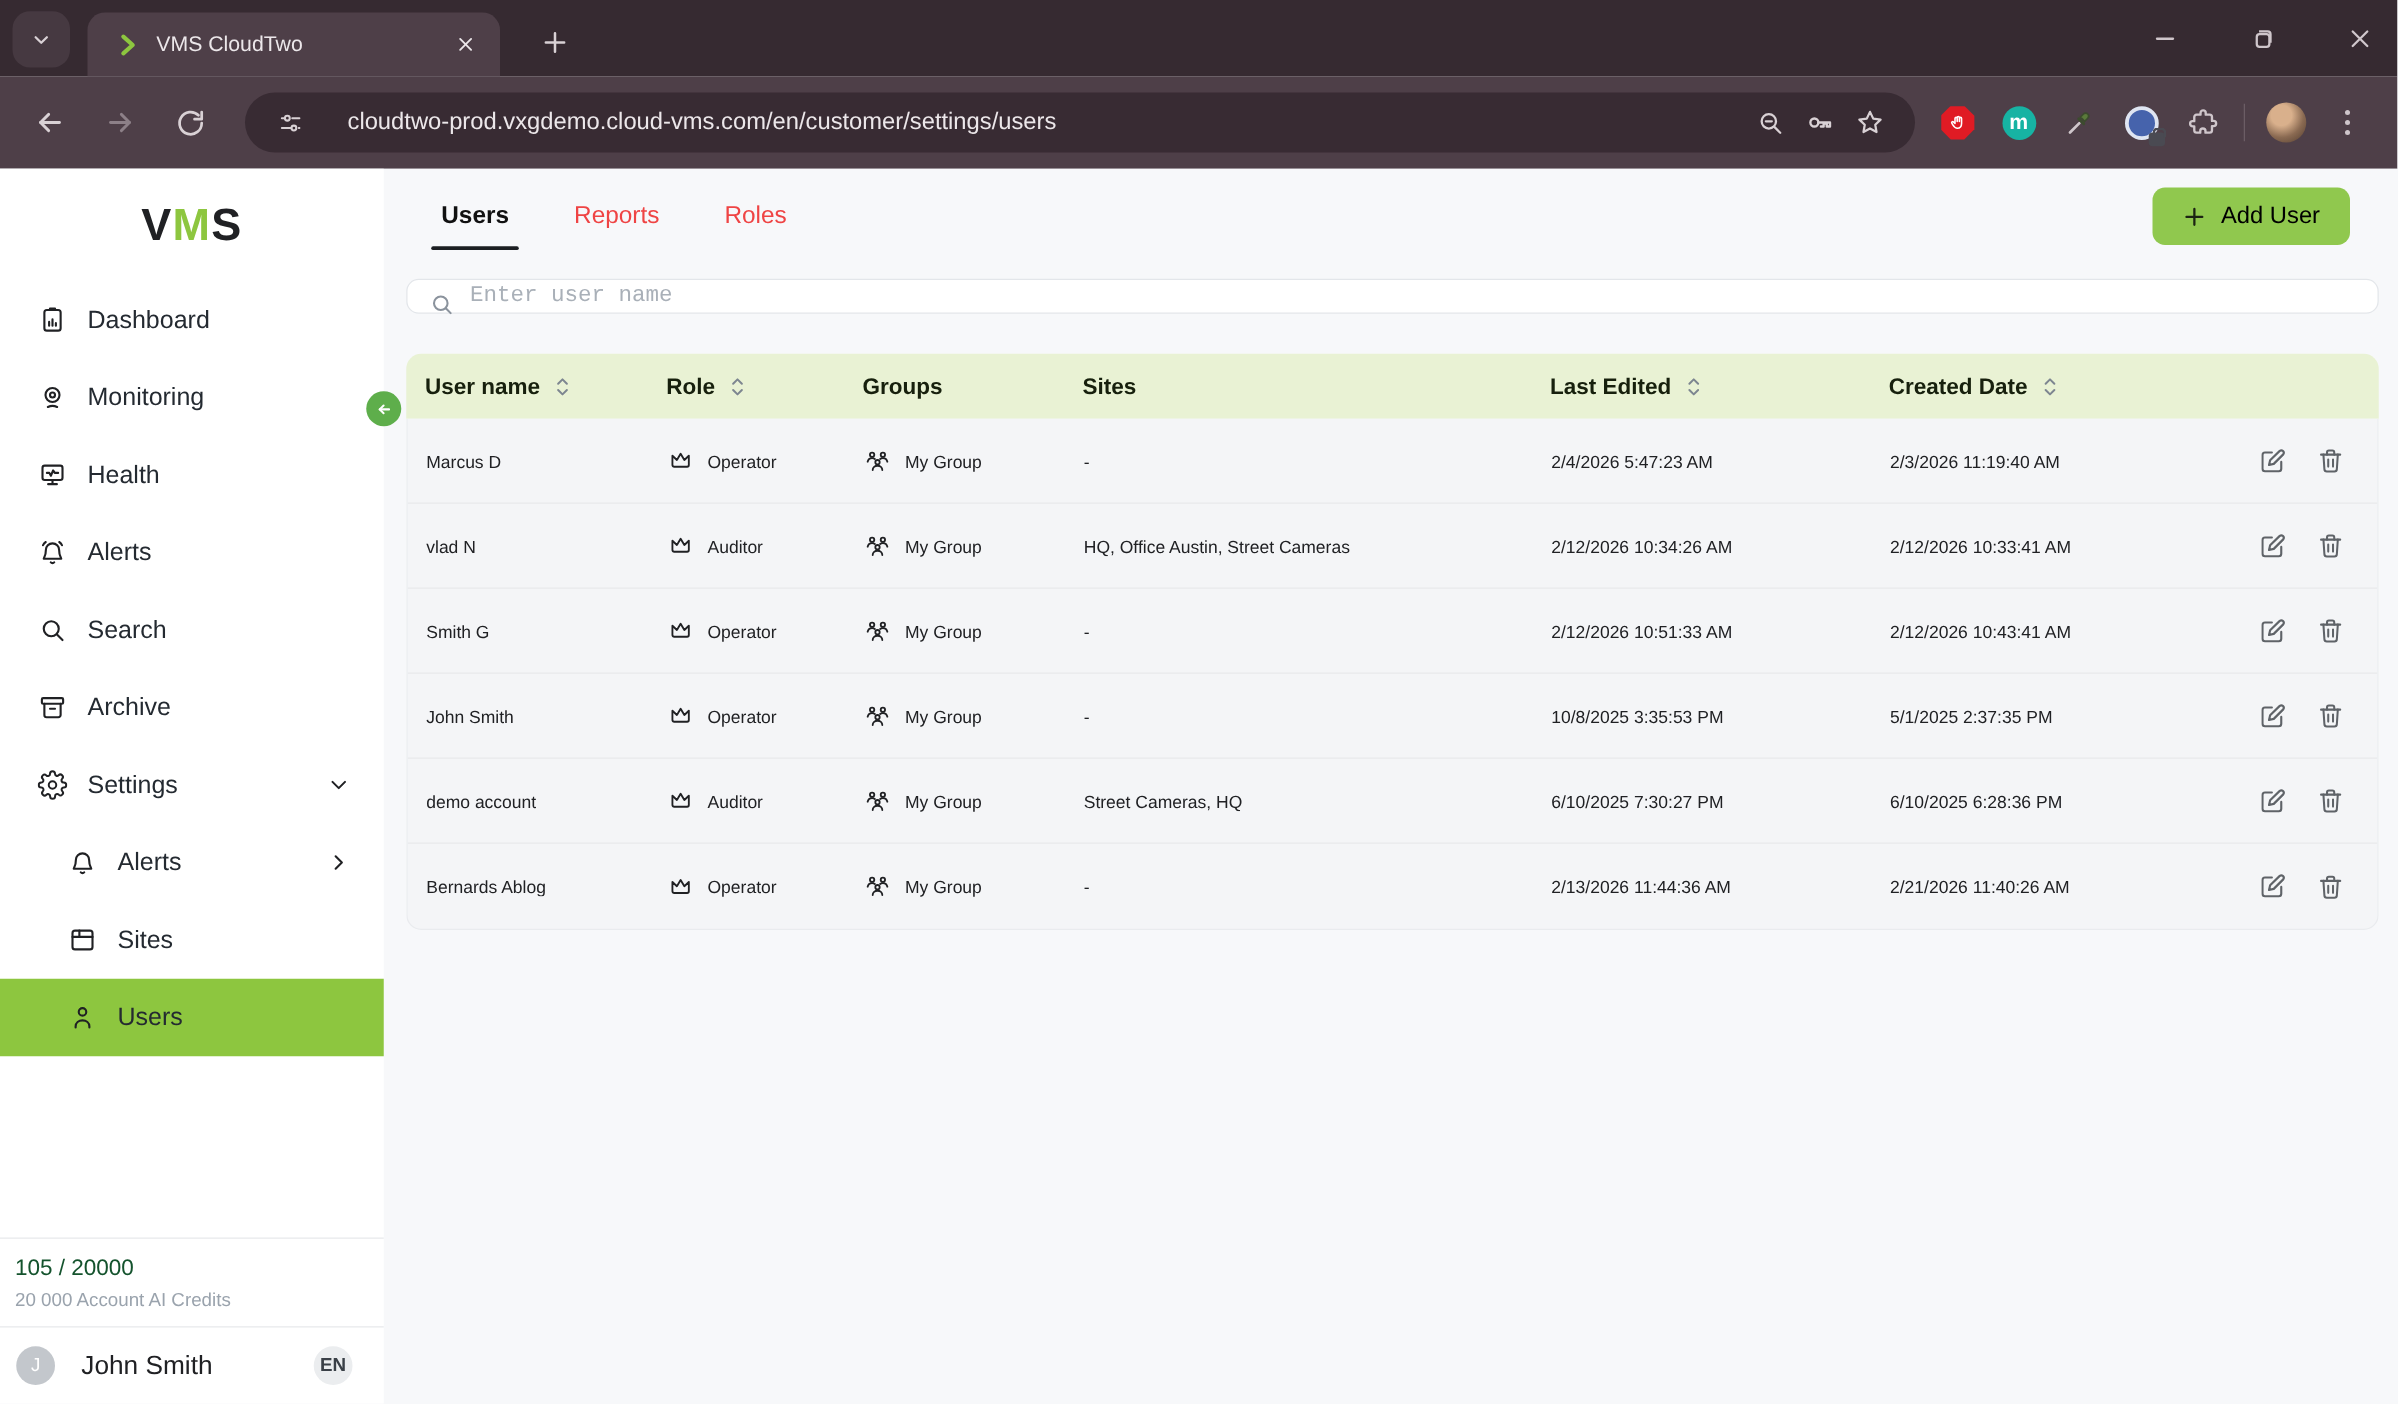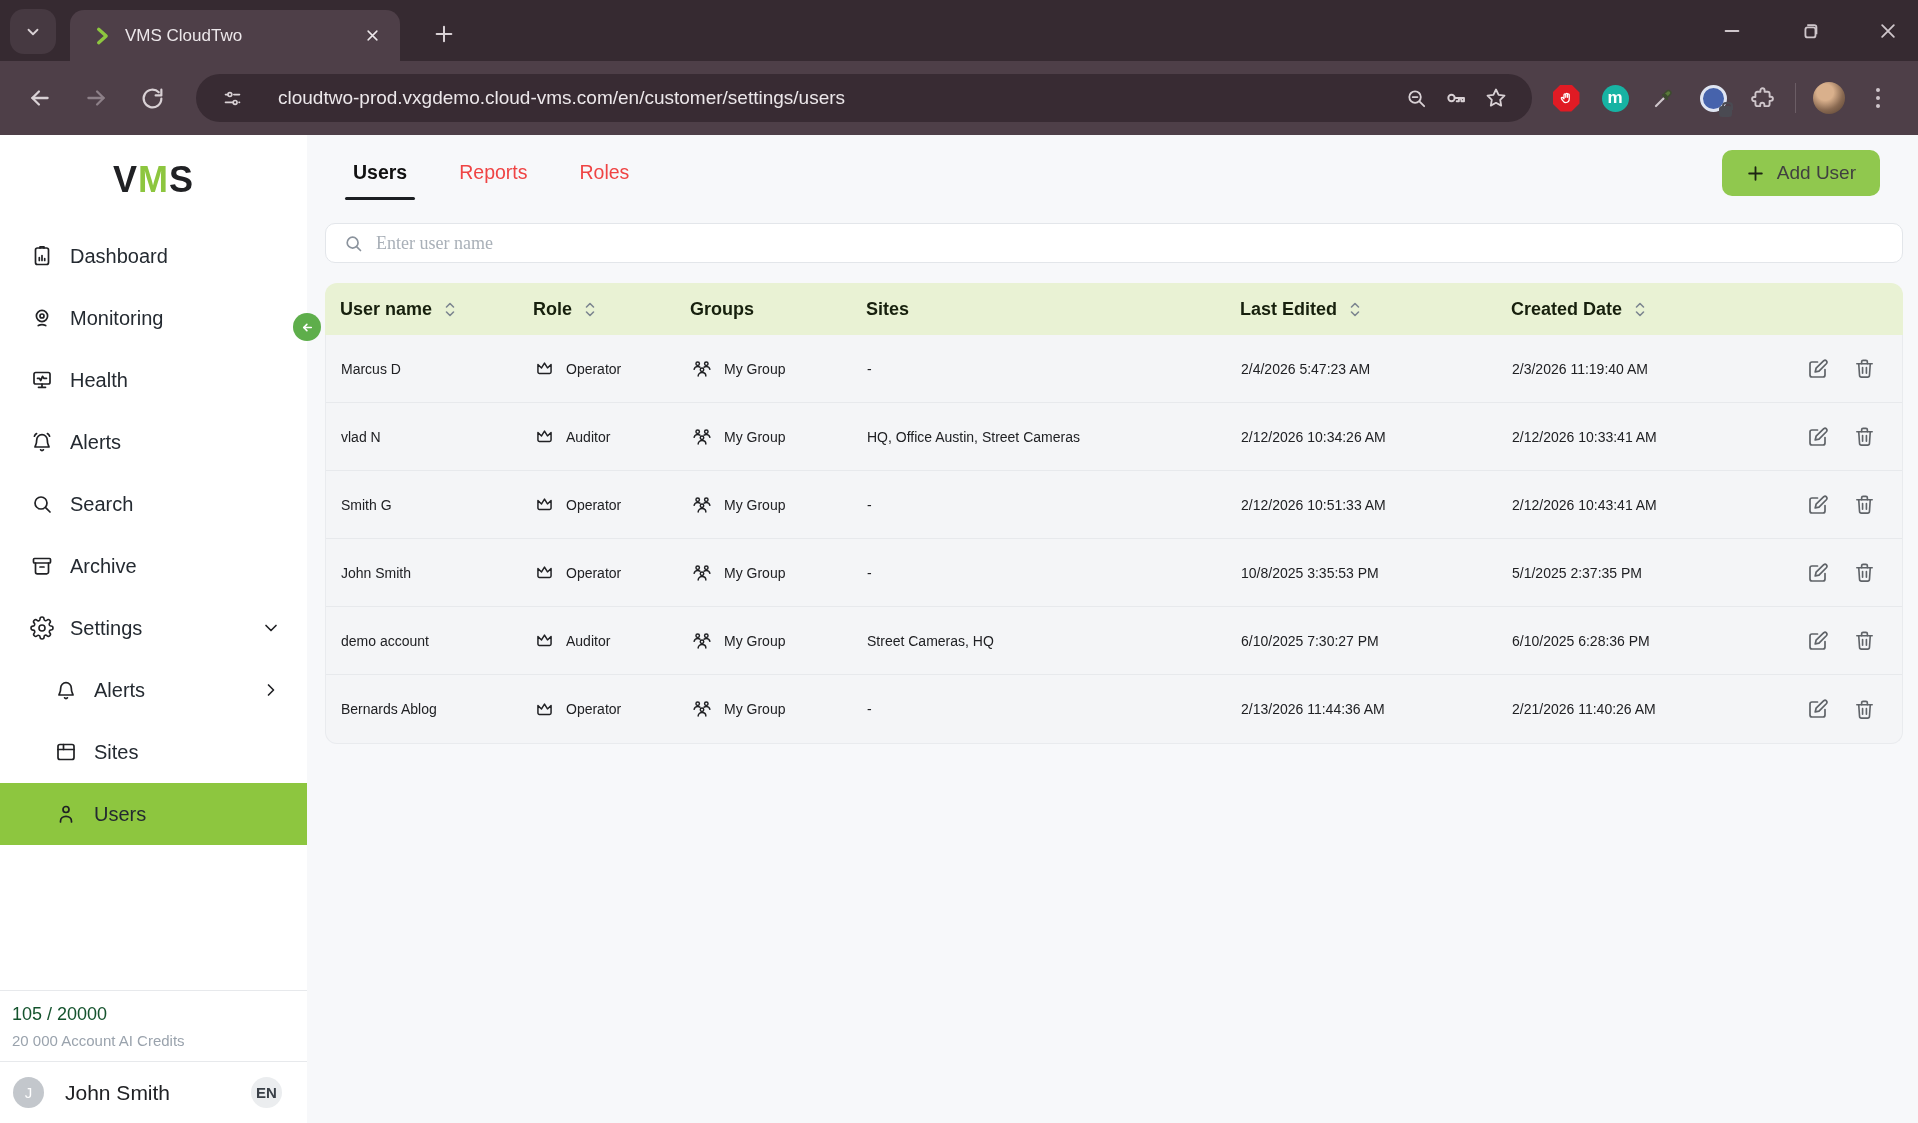--- a/index.html
+++ b/index.html
@@ -66,24 +66,24 @@
 
   .collapse-btn{position:absolute;left:293px;top:178px;width:28px;height:28px;border-radius:50%;background:var(--collapse-green);border:none;display:flex;align-items:center;justify-content:center;cursor:pointer;z-index:5}
 
   
   .main{position:absolute;left:307px;top:0;width:1611px;height:988px;padding:0 15px 0 18px}
   .tabs-row{position:relative;height:88px}
   .page-tabs{position:absolute;left:26px;top:26px;display:flex;gap:48px}
   .page-tab{position:relative;font-size:19.5px;color:#ef4444;background:none;border:none;cursor:pointer;padding:0 2px 16px}
   .page-tab.active{color:#111;font-weight:bold}
   .page-tab.active::after{content:"";position:absolute;left:-6px;right:-6px;bottom:0;height:3px;background:#1c1f22;border-radius:2px}
-  .add-user{position:absolute;right:23px;top:15px;height:46px;padding:0 24px;background:var(--btn-green);color:#404040;border:none;border-radius:10px;font-size:19px;display:flex;align-items:center;gap:12px;cursor:pointer;font-family:inherit}
+  .add-user{position:absolute;right:23px;top:15px;height:46px;padding:0 24px;background:var(--btn-green);color:#000000;border:none;border-radius:10px;font-size:19px;display:flex;align-items:center;gap:12px;cursor:pointer;font-family:inherit}
 
   .search-wrap{position:relative;height:40px;margin-bottom:20px}
-  .search-input{width:100%;height:40px;border:1px solid #e3e6ea;border-radius:10px;background:#fff;padding:0 16px 0 50px;font-size:18px;color:#333;font-family:Liberation Serif, serif;outline:none}
+  .search-input{width:100%;height:28px;border:1px solid #e3e6ea;border-radius:10px;background:#fff;padding:0 16px 0 50px;font-size:18px;color:#333;font-family:Liberation Mono, monospace;outline:none}
   .search-input::placeholder{color:#a9b0b8}
   .search-icon{position:absolute;left:18px;top:10px}
 
   
   .table{width:1578px}
   .thead,.trow{display:grid;grid-template-columns:208px 157px 176px 374px 271px 297px 1fr;align-items:center}
   .thead{height:52px;background:var(--header-green);border-radius:12px 12px 0 0;font-weight:bold;font-size:18px;color:#17200d}
   .th{display:flex;align-items:center;gap:12px}
   .th:first-child{padding-left:15px}
   .tbody{background:#f4f5f7;border:1px solid #e9ebee;border-top:none;border-radius:0 0 12px 12px;overflow:hidden}

